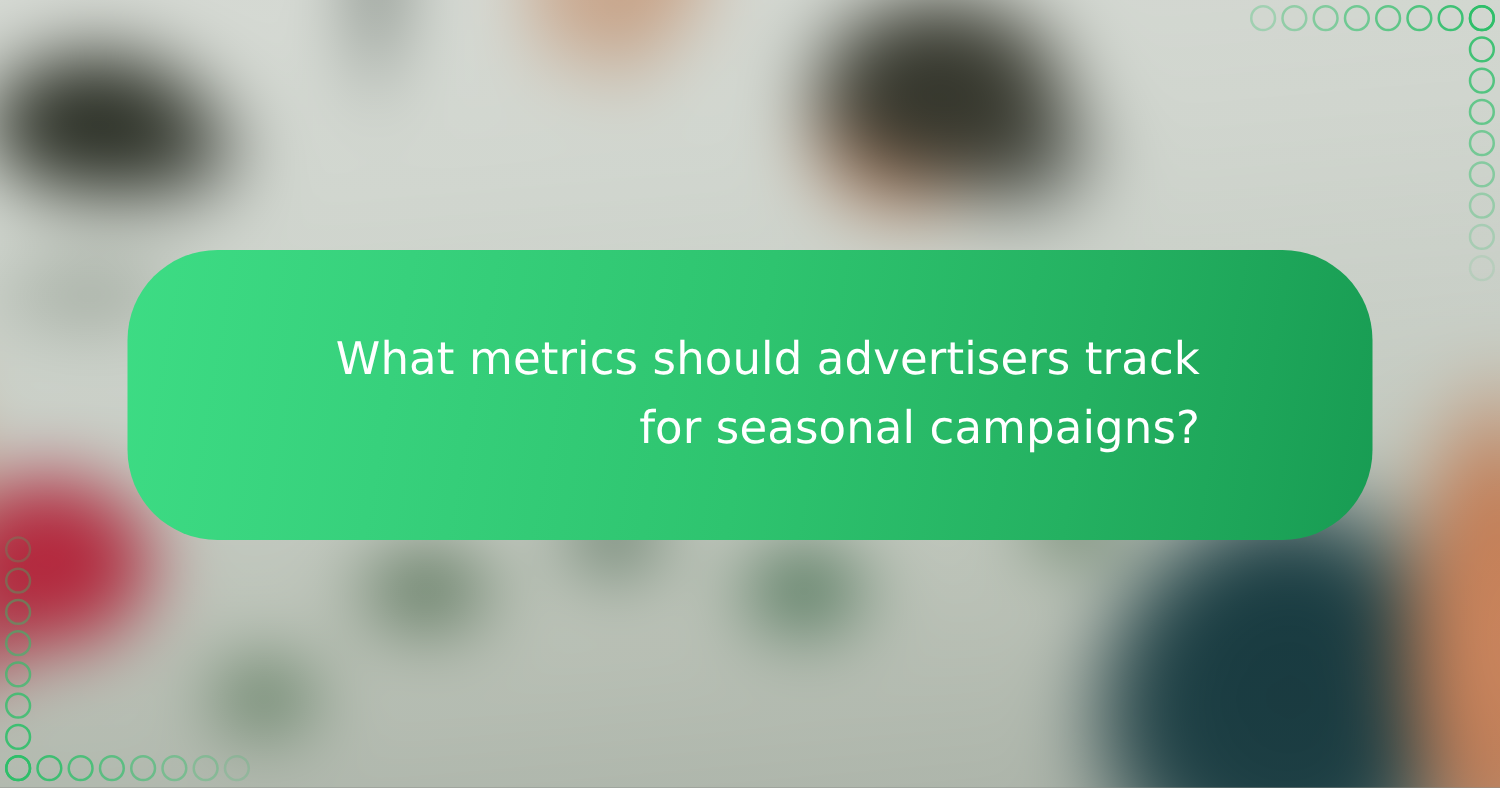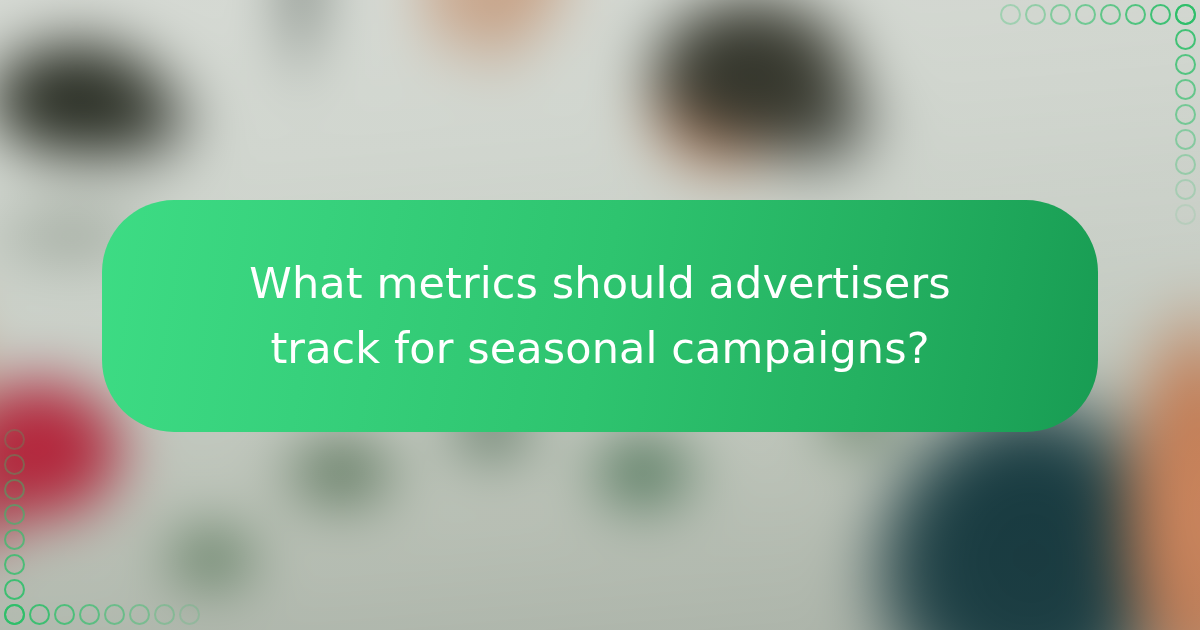--- a/index.html
+++ b/index.html
@@ -90,24 +90,24 @@
     background:linear-gradient(100deg, #3ddc84 0%, #37d17c 22%, #2ec46f 50%, #24b161 76%, #189c53 100%);
     display:flex;
     align-items:center;
     justify-content:center;
     padding:0 62px;
   }
 
   #question-text {
     color:#ffffff;
     font-family:"DejaVu Sans", sans-serif;
-    font-size:43px;
+    font-size:36px;
     font-weight:400;
     line-height:1.52;
-    text-align:center;
+    text-align:right;
     letter-spacing:0.1px;
     max-width:720px;
   }
 </style>
 </head>
 <body>
 
 <div id="stage">
 
   <div class="bg-photo" style="filter: blur(26px);"></div>

